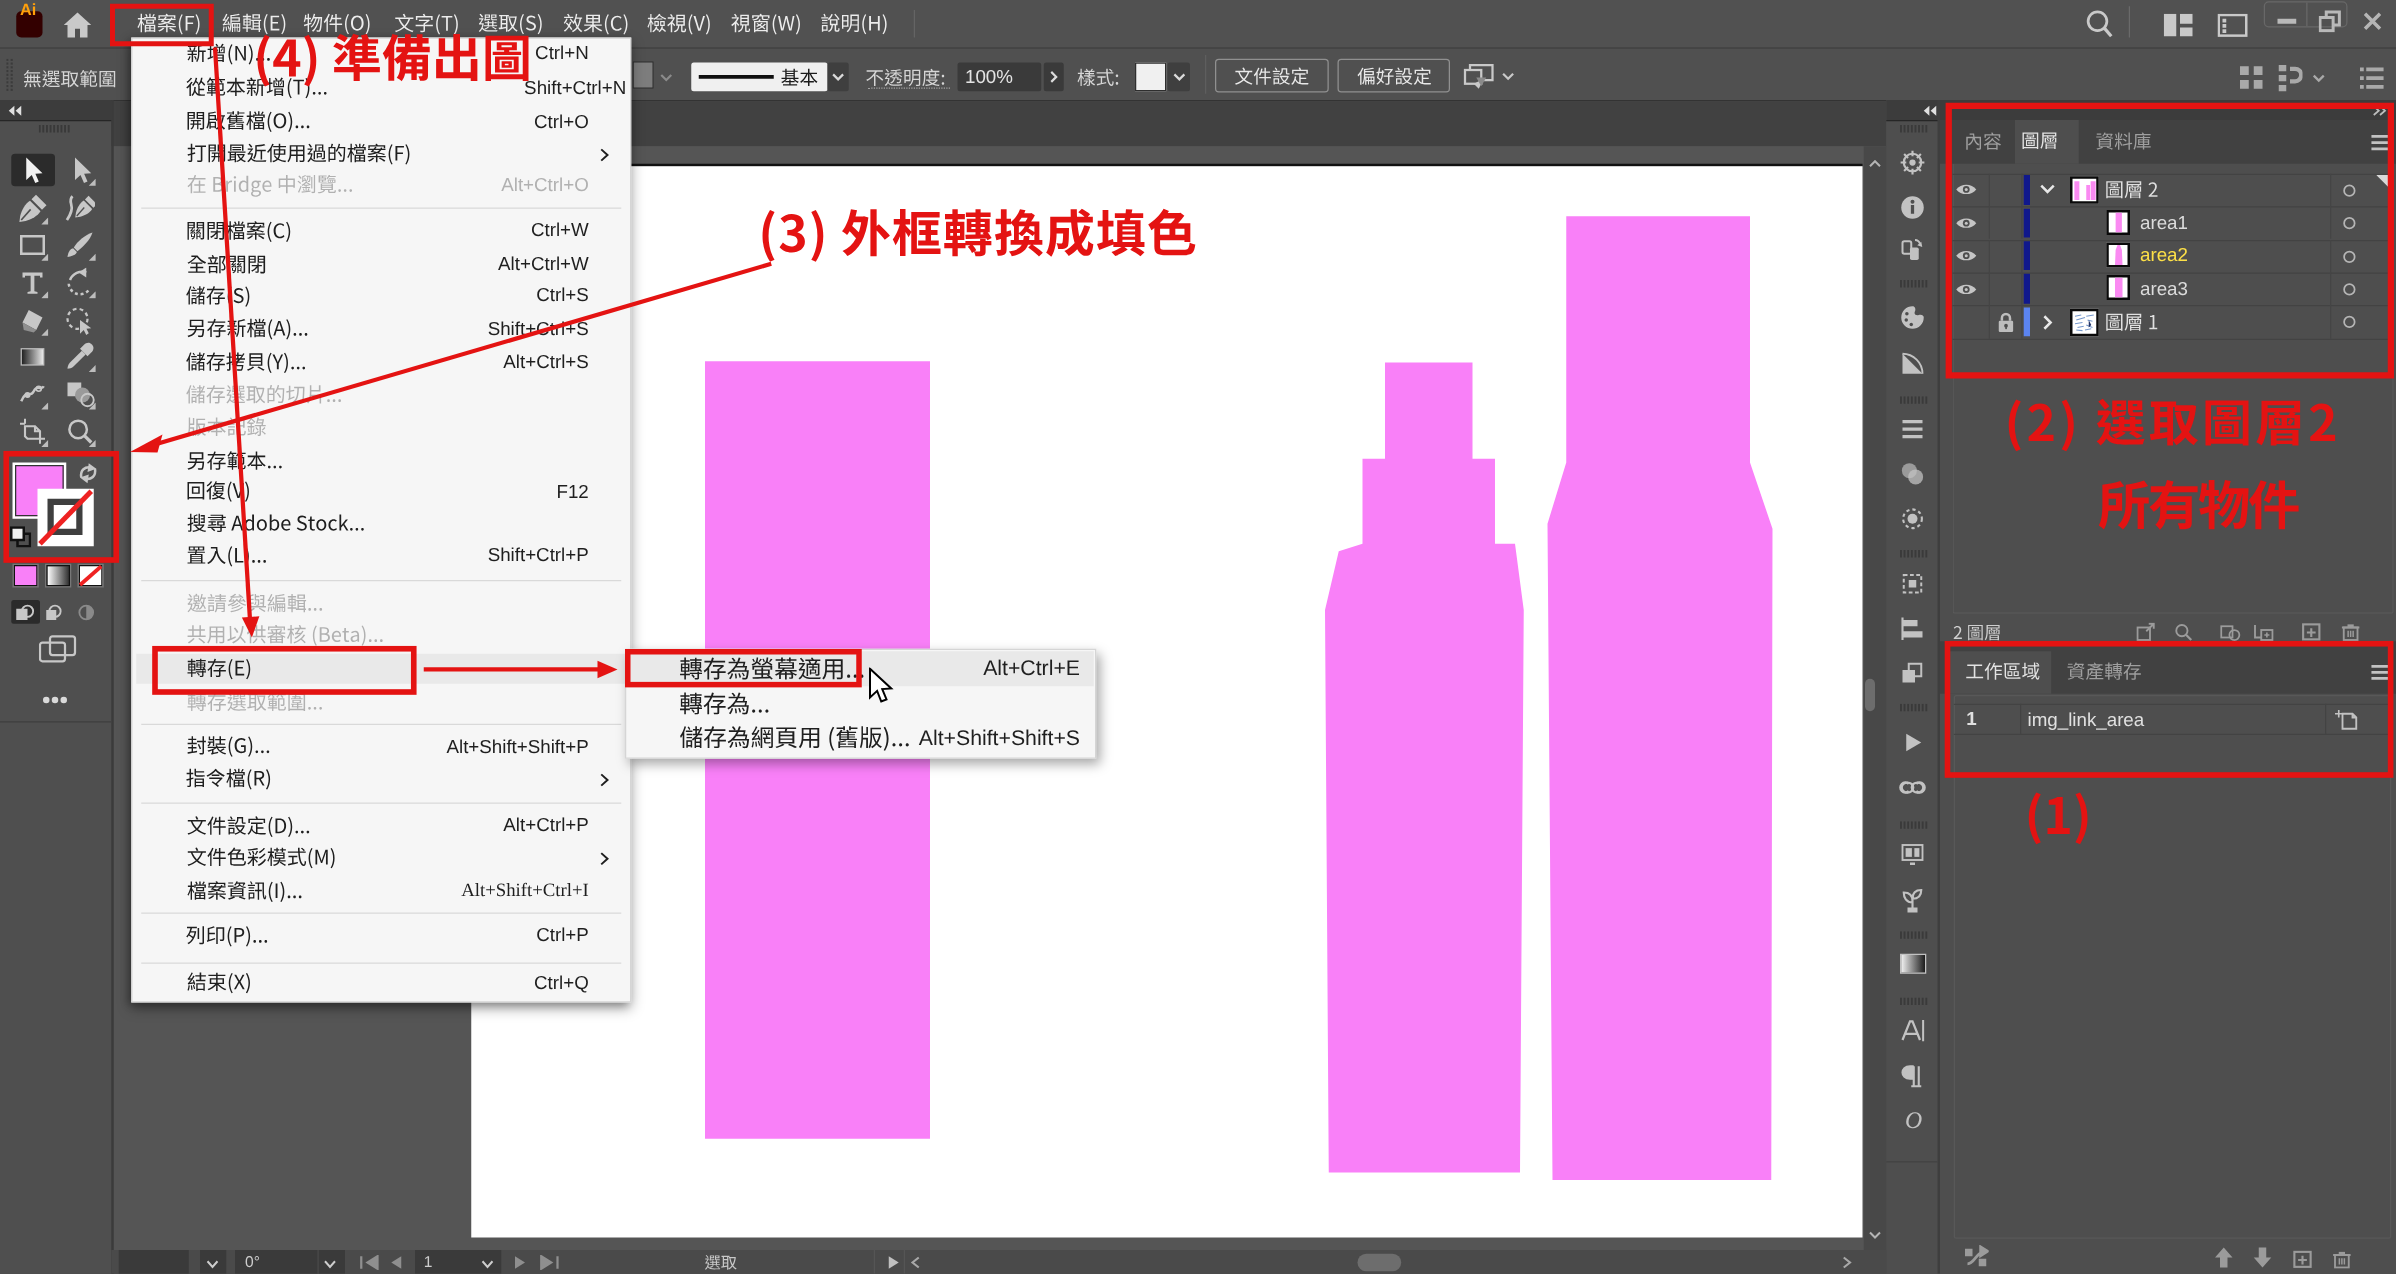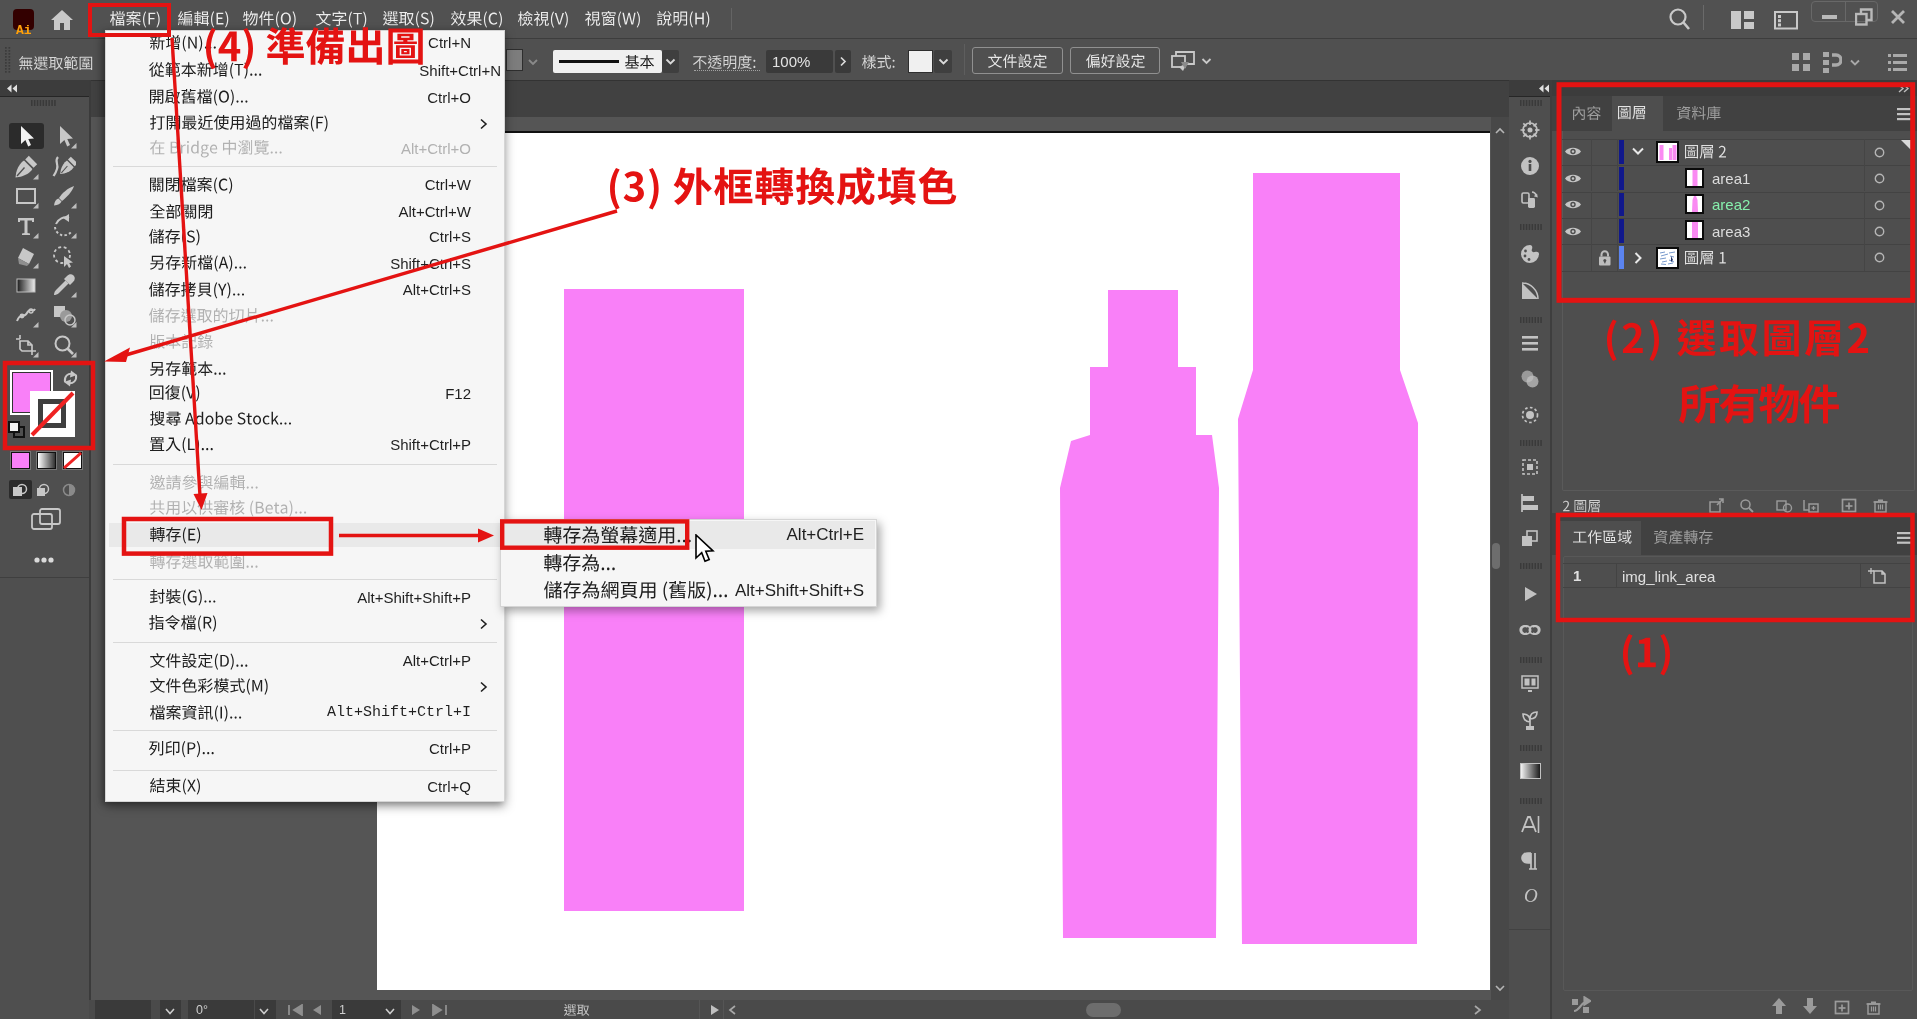--- a/index.html
+++ b/index.html
@@ -25,21 +25,21 @@
 </svg>
     <div style="position:absolute;left:1491px;top:117px;width:18px;height:883px;background:#484848"></div>
     <svg style="position:absolute;left:1494px;top:125px;" width="12" height="12" viewBox="0 0 12 12">
       <path d="M2 8 L6 4 L10 8" stroke="#b5b5b5" stroke-width="1.6" fill="none"></path>
     </svg>
     <svg style="position:absolute;left:1494px;top:982px;" width="12" height="12" viewBox="0 0 12 12">
       <path d="M2 4 L6 8 L10 4" stroke="#b5b5b5" stroke-width="1.6" fill="none"></path>
     </svg>
     <div style="position:absolute;left:1492px;top:543px;width:8px;height:26px;background:#6d6d6d;border-radius:4px"></div>
     <div style="position:absolute;left:13px;top:9px;width:21px;height:21px;background:#300;border-radius:4px"></div>
-    <div style="position:absolute;left:16px;top:23px;font-size:13px;font-weight:bold;color:#ffa00a;font-family:Liberation Mono, monospace">Ai</div>
+    <div style="position:absolute;left:16px;top:0;font-size:13px;font-weight:bold;color:#ffa00a;font-family:Liberation Sans, sans-serif">Ai</div>
     <svg style="position:absolute;left:50px;top:9px;" width="24" height="22" viewBox="0 0 24 22">
       <path d="M12 1 L23 11 L20 11 L20 21 L14 21 L14 14 L10 14 L10 21 L4 21 L4 11 L1 11 Z" fill="#c9c9c9"></path>
     </svg>
     <svg style="position:absolute;left:109.5px;top:11.2px;overflow:visible" width="51.7" height="18.6" viewBox="0.5 -13.5 51.7 18.6">
       <path d="M8.4 -7.9H12.7V-6.4H8.4ZM7.4 -8.8V-5.5H13.8V-8.8ZM3 -13.4V-10H0.8V-8.8H2.9C2.4 -6.7 1.5 -4.1 0.5 -2.8C0.7 -2.5 1 -2.1 1.1 -1.8C1.8 -2.8 2.5 -4.4 3 -6.1V1.3H4.1V-6.3C4.5 -5.5 5.1 -4.5 5.3 -4L5.9 -4.8C5.7 -5.3 4.5 -7.1 4.1 -7.6V-8.8H5.7V-10H4.1V-13.4ZM9.9 -1.6V-0.3H7.4V-1.6ZM11 -1.6H13.6V-0.3H11ZM9.9 -2.4H7.4V-3.7H9.9ZM11 -2.4V-3.7H13.6V-2.4ZM6.3 -4.7V1.3H7.4V0.7H13.6V1.2H14.7V-4.7ZM13.3 -13.3C13 -12.7 12.6 -11.7 12.2 -11.2L13 -10.8H11V-13.4H9.9V-10.8H7.7L8.7 -11.2C8.5 -11.8 8 -12.6 7.6 -13.2L6.6 -12.9C7.1 -12.3 7.4 -11.4 7.6 -10.8H5.9V-8.2H7V-9.9H14V-8.2H15.2V-10.8H13.1C13.5 -11.4 14 -12.2 14.4 -12.9ZM20.9 -2.3C20 -1.4 18.5 -0.6 17 -0C17.3 0.2 17.8 0.6 18 0.8C19.4 0.2 21.1 -0.8 22 -1.9ZM25.8 -1.7C27.3 -1 29.1 0.1 30 0.9L30.9 0C30 -0.8 28.1 -1.8 26.6 -2.5ZM16.8 -3.7V-2.7H23.4V1.3H24.6V-2.7H31.2V-3.7H24.6V-5H23.4V-3.7ZM22.9 -13.2C23.1 -12.9 23.3 -12.6 23.5 -12.2H17.3V-9.9H18.4V-11.2H29.6V-9.9H30.8V-12.2H24.9C24.7 -12.6 24.4 -13.1 24.1 -13.5ZM26.2 -8.4C25.7 -7.8 25 -7.3 24.1 -6.9C23.1 -7.1 22.1 -7.3 21 -7.4C21.3 -7.7 21.7 -8.1 22 -8.4ZM19 -6.8C20.2 -6.7 21.3 -6.5 22.4 -6.3C21 -5.9 19.2 -5.7 17 -5.6C17.2 -5.3 17.3 -4.9 17.4 -4.5C20.4 -4.7 22.7 -5.1 24.4 -5.8C26.5 -5.4 28.4 -4.9 29.7 -4.4L30.8 -5.2C29.5 -5.6 27.7 -6.1 25.8 -6.5C26.5 -7 27.2 -7.6 27.7 -8.4H31V-9.4H28.2C28.3 -9.6 28.4 -9.9 28.5 -10.2L27.3 -10.5C27.2 -10.1 27.1 -9.7 26.9 -9.4H22.9C23.3 -9.8 23.6 -10.3 23.9 -10.7L22.8 -11.1C22.4 -10.5 22 -10 21.5 -9.4H17V-8.4H20.6C20.1 -7.8 19.5 -7.3 19 -6.8ZM35.8 3.1 36.7 2.7C35.3 0.5 34.7 -2.3 34.7 -5C34.7 -7.7 35.3 -10.4 36.7 -12.7L35.8 -13.1C34.4 -10.7 33.5 -8.1 33.5 -5C33.5 -1.8 34.4 0.8 35.8 3.1ZM39 0H40.5V-5.3H45V-6.5H40.5V-10.5H45.8V-11.7H39ZM47.8 3.1C49.3 0.8 50.2 -1.8 50.2 -5C50.2 -8.1 49.3 -10.7 47.8 -13.1L46.9 -12.7C48.3 -10.4 49 -7.7 49 -5C49 -2.3 48.3 0.5 46.9 2.7Z" fill="#ececec"></path>
     </svg>
     <svg style="position:absolute;left:178.1px;top:11.2px;overflow:visible" width="52.3" height="18.6" viewBox="0.5 -13.4 52.3 18.6">
       <path d="M2.9 -3C3.1 -2 3.3 -0.6 3.3 0.3L4.2 0.1C4.1 -0.8 4 -2.2 3.8 -3.2ZM1.2 -3.2C1.1 -1.9 0.9 -0.4 0.5 0.6C0.7 0.6 1.2 0.8 1.4 0.9C1.7 -0.1 2 -1.6 2.2 -3ZM4.6 -3.4C4.9 -2.5 5.2 -1.5 5.3 -0.8L6.2 -1.1C6.1 -1.8 5.7 -2.8 5.4 -3.6ZM1 -3.8C1.3 -4 1.7 -4.1 5.3 -4.7L5.5 -4L6.4 -4.4C6.2 -5.2 5.8 -6.4 5.3 -7.4L4.5 -7.2C4.7 -6.7 4.9 -6.1 5.1 -5.6L2.3 -5.2C3.6 -6.7 4.8 -8.6 5.8 -10.5L4.9 -11.1C4.5 -10.3 4.1 -9.6 3.7 -8.8L2.1 -8.7C2.9 -9.9 3.8 -11.5 4.4 -13L3.4 -13.4C2.8 -11.7 1.7 -9.8 1.4 -9.4C1.1 -8.9 0.8 -8.6 0.5 -8.5C0.6 -8.2 0.8 -7.7 0.9 -7.5L0.9 -7.5C1.1 -7.6 1.4 -7.6 3.1 -7.9C2.5 -7 2 -6.3 1.8 -6C1.3 -5.4 1 -5 0.6 -4.9C0.8 -4.6 0.9 -4.1 1 -3.8ZM7.9 -7.9V-8V-9.5H13.3V-7.9ZM13.4 -13.4C11.9 -12.9 9.2 -12.5 6.8 -12.3V-8C6.8 -5.5 6.7 -1.9 5.7 0.7C5.9 0.8 6.4 1.1 6.6 1.3C7.6 -1.1 7.8 -4.4 7.9 -7H14.4V-10.5H7.9V-11.5C10.1 -11.7 12.7 -12.1 14.4 -12.6ZM10 -4.9V-3H8.9V-4.9ZM10.8 -4.9H11.9V-3H10.8ZM8 -5.9V1.3H8.9V-2.1H10V1.1H10.8V-2.1H11.9V1H12.6V-2.1H13.8V0.2C13.8 0.3 13.7 0.3 13.6 0.3C13.5 0.3 13.2 0.3 12.9 0.3C13 0.6 13.2 0.9 13.2 1.2C13.7 1.2 14.1 1.2 14.4 1C14.7 0.8 14.7 0.6 14.7 0.2V-5.9ZM12.6 -4.9H13.8V-3H12.6ZM25.6 -12H29.3V-10.4H25.6ZM24.4 -12.9V-9.5H30.5V-12.9ZM29.4 -7.6V-6.2H25.6V-7.6ZM17.2 -9.5V-3.9H19.6V-2.6H16.6V-1.5H19.6V1.3H20.7V-1.5H23.2V-0.5H29.4V1.3H30.5V-0.5H31.3V-1.6H30.5V-7.6H31.4V-8.6H23.5V-7.6H24.5V-1.6H23.6V-2.6H20.7V-3.9H23.1V-9.5H20.7V-10.6H23.4V-11.7H20.7V-13.4H19.6V-11.7H16.8V-10.6H19.6V-9.5ZM29.4 -5.3V-3.9H25.6V-5.3ZM29.4 -2.9V-1.6H25.6V-2.9ZM18.2 -6.3H19.7V-4.8H18.2ZM20.6 -6.3H22.2V-4.8H20.6ZM18.2 -8.6H19.7V-7.1H18.2ZM20.6 -8.6H22.2V-7.1H20.6ZM35.8 3.1 36.7 2.7C35.3 0.5 34.7 -2.3 34.7 -5C34.7 -7.7 35.3 -10.4 36.7 -12.7L35.8 -13.1C34.4 -10.7 33.5 -8.1 33.5 -5C33.5 -1.8 34.4 0.8 35.8 3.1ZM39 0H46V-1.3H40.5V-5.5H44.9V-6.8H40.5V-10.5H45.8V-11.7H39ZM48.4 3.1C49.9 0.8 50.8 -1.8 50.8 -5C50.8 -8.1 49.9 -10.7 48.4 -13.1L47.5 -12.7C48.9 -10.4 49.6 -7.7 49.6 -5C49.6 -2.3 48.9 0.5 47.5 2.7Z" fill="#ececec"></path>
     </svg>
     <svg style="position:absolute;left:242.5px;top:11.2px;overflow:visible" width="54.8" height="18.6" viewBox="0.5 -13.4 54.8 18.6">
@@ -632,21 +632,21 @@
     </svg>
     <div style="position:absolute;left:1656px;top:247px;width:23px;height:22px;background:#fff;border:2.5px solid #0a0a0a"></div>
     <svg style="position:absolute;left:1658.5px;top:249.5px;" width="18" height="17" viewBox="0 0 18 17">
       <path d="M1 3 L6 2 M2 6 L9 4 M1 9 L7 8 M10 3 L16 2 M11 6 L15 7 M3 12 L8 11 M10 10 L15 12 M2 14 L7 14.5 M9 14 L14 13" stroke="#7799cc" stroke-width="1" fill="none"></path>
       <path d="M12 6 L12 12 L14 10" fill="#223366"></path>
     </svg>
     <svg style="position:absolute;left:1685.3px;top:145.2px;overflow:visible" width="43.0" height="15.6" viewBox="1.3 -12.4 43.0 15.6">
       <path d="M5.6 -10H9.8V-9H5.6ZM5.1 -5.4H10.4V-2H5.1ZM4.2 -6.1V-1.2H11.3V-6.1ZM6.8 -4.1H8.6V-3.2H6.8ZM6.1 -4.8V-2.6H9.4V-4.8ZM3.1 -7.5V-6.8H12.4V-7.5H8.2V-8.3H10.8V-10.7H4.7V-8.3H7.2V-7.5ZM1.3 -12.4V1.2H2.4V0.6H13.1V1.2H14.3V-12.4ZM2.4 -0.4V-11.4H13.1V-0.4ZM21.3 -6.7C21.7 -6.2 22.2 -5.5 22.4 -5.1L23.1 -5.5C22.9 -5.9 22.4 -6.6 22 -7.1ZM26.6 -7.1C26.4 -6.6 25.9 -5.9 25.5 -5.4L26.2 -5.1C26.6 -5.5 27 -6.1 27.4 -6.7ZM18.8 -11.4H28.1V-10.1H18.8ZM19.5 -8.1V-4H29.2V-8.1H27L27.7 -8.9L26.8 -9.1H29.3V-12.3H17.6V-7.8C17.6 -5.3 17.5 -1.9 16 0.5C16.3 0.7 16.8 1 17 1.1C18.6 -1.4 18.8 -5.2 18.8 -7.8V-9.1H22L21.3 -8.9C21.5 -8.7 21.7 -8.4 21.8 -8.1ZM22.2 -9.1H26.6C26.4 -8.8 26.2 -8.4 25.9 -8.1H22.9C22.8 -8.4 22.5 -8.8 22.2 -9.1ZM21.4 -1H27.5V-0H21.4ZM21.4 -1.7V-2.6H27.5V-1.7ZM20.3 -3.3V1.2H21.4V0.7H27.5V1.2H28.6V-3.3ZM20.6 -7.4H23.8V-4.8H20.6ZM24.9 -7.4H28.1V-4.8H24.9ZM35.2 0H42.3V-1.2H39.2C38.6 -1.2 37.9 -1.2 37.3 -1.1C40 -3.6 41.8 -6 41.8 -8.2C41.8 -10.2 40.5 -11.6 38.4 -11.6C37 -11.6 36 -10.9 35.1 -9.9L35.9 -9.1C36.5 -9.9 37.3 -10.4 38.3 -10.4C39.7 -10.4 40.4 -9.5 40.4 -8.2C40.4 -6.2 38.7 -4 35.2 -0.8Z" fill="#e0e0e0"></path>
     </svg>
     <div style="position:absolute;left:1712px;top:178.5px;transform:translateY(-50%);font-size:15px;color:#dcdcdc;white-space:pre;line-height:1.2;">area1</div>
-    <div style="position:absolute;left:1712px;top:205px;transform:translateY(-50%);font-size:15px;color:#86efac;white-space:pre;line-height:1.2;">area2</div>
+    <div style="position:absolute;left:1712px;top:205px;transform:translateY(-50%);font-size:15px;color:#fde047;white-space:pre;line-height:1.2;">area2</div>
     <div style="position:absolute;left:1712px;top:231.5px;transform:translateY(-50%);font-size:15px;color:#dcdcdc;white-space:pre;line-height:1.2;">area3</div>
     <svg style="position:absolute;left:1685.3px;top:251.2px;overflow:visible" width="42.8" height="15.6" viewBox="1.3 -12.4 42.8 15.6">
       <path d="M5.6 -10H9.8V-9H5.6ZM5.1 -5.4H10.4V-2H5.1ZM4.2 -6.1V-1.2H11.3V-6.1ZM6.8 -4.1H8.6V-3.2H6.8ZM6.1 -4.8V-2.6H9.4V-4.8ZM3.1 -7.5V-6.8H12.4V-7.5H8.2V-8.3H10.8V-10.7H4.7V-8.3H7.2V-7.5ZM1.3 -12.4V1.2H2.4V0.6H13.1V1.2H14.3V-12.4ZM2.4 -0.4V-11.4H13.1V-0.4ZM21.3 -6.7C21.7 -6.2 22.2 -5.5 22.4 -5.1L23.1 -5.5C22.9 -5.9 22.4 -6.6 22 -7.1ZM26.6 -7.1C26.4 -6.6 25.9 -5.9 25.5 -5.4L26.2 -5.1C26.6 -5.5 27 -6.1 27.4 -6.7ZM18.8 -11.4H28.1V-10.1H18.8ZM19.5 -8.1V-4H29.2V-8.1H27L27.7 -8.9L26.8 -9.1H29.3V-12.3H17.6V-7.8C17.6 -5.3 17.5 -1.9 16 0.5C16.3 0.7 16.8 1 17 1.1C18.6 -1.4 18.8 -5.2 18.8 -7.8V-9.1H22L21.3 -8.9C21.5 -8.7 21.7 -8.4 21.8 -8.1ZM22.2 -9.1H26.6C26.4 -8.8 26.2 -8.4 25.9 -8.1H22.9C22.8 -8.4 22.5 -8.8 22.2 -9.1ZM21.4 -1H27.5V-0H21.4ZM21.4 -1.7V-2.6H27.5V-1.7ZM20.3 -3.3V1.2H21.4V0.7H27.5V1.2H28.6V-3.3ZM20.6 -7.4H23.8V-4.8H20.6ZM24.9 -7.4H28.1V-4.8H24.9ZM35.8 0H42.1V-1.2H39.8V-11.4H38.7C38.1 -11 37.4 -10.7 36.3 -10.6V-9.7H38.4V-1.2H35.8Z" fill="#e0e0e0"></path>
     </svg>
     <svg style="position:absolute;left:1874px;top:146.7px;" width="11" height="11" viewBox="0 0 11 11">
       <circle cx="5.5" cy="5.5" r="4.2" stroke="#b5b5b5" stroke-width="1.4" fill="none"></circle>
     </svg>
     <svg style="position:absolute;left:1874px;top:173.1px;" width="11" height="11" viewBox="0 0 11 11">
       <circle cx="5.5" cy="5.5" r="4.2" stroke="#b5b5b5" stroke-width="1.4" fill="none"></circle>
     </svg>
@@ -881,21 +881,21 @@
     <div style="position:absolute;right:1446px;top:661px;transform:translateY(-50%);font-size:15px;color:#1f1f1f;white-space:pre;line-height:1.2;font-family:'Liberation Sans',sans-serif">Alt+Ctrl+P</div>
     <svg style="position:absolute;left:149.6px;top:678.4px;overflow:visible" width="119.8" height="18.7" viewBox="0.6 -13.6 119.8 18.7">
       <path d="M6.8 -13.2C7.2 -12.4 7.8 -11.3 8 -10.7L9.3 -11.1C9.1 -11.7 8.5 -12.8 8 -13.6ZM0.8 -10.6V-9.4H3.3C4.2 -7 5.5 -4.9 7.2 -3.2C5.4 -1.7 3.2 -0.6 0.6 0.1C0.8 0.4 1.2 1 1.3 1.2C4 0.4 6.2 -0.8 8 -2.3C9.8 -0.7 12 0.4 14.6 1.2C14.8 0.8 15.2 0.3 15.5 0.1C12.9 -0.6 10.7 -1.7 9 -3.2C10.6 -4.9 11.8 -6.9 12.7 -9.4H15.3V-10.6ZM8.1 -4C6.6 -5.6 5.4 -7.4 4.5 -9.4H11.4C10.6 -7.3 9.5 -5.5 8.1 -4ZM21.1 -5.5V-4.3H25.7V1.3H26.9V-4.3H31.2V-5.5H26.9V-9H30.5V-10.2H26.9V-13.2H25.7V-10.2H23.5C23.7 -10.9 23.9 -11.6 24.1 -12.4L22.9 -12.6C22.5 -10.5 21.9 -8.5 20.9 -7.2C21.2 -7 21.7 -6.7 22 -6.5C22.4 -7.2 22.8 -8.1 23.1 -9H25.7V-5.5ZM20.3 -13.4C19.4 -11 18 -8.6 16.5 -7C16.7 -6.7 17.1 -6.1 17.2 -5.8C17.7 -6.4 18.2 -7 18.7 -7.7V1.2H19.8V-9.6C20.4 -10.7 21 -11.9 21.4 -13ZM39.6 -7.9V-5.1H35.9V-7.9ZM40.8 -7.9H44.6V-5.1H40.8ZM41.6 -11C41.1 -10.3 40.5 -9.6 39.9 -9H35.7C36.3 -9.6 36.9 -10.3 37.4 -11ZM37.7 -13.5C36.5 -11.3 34.6 -9.4 32.6 -8.2C32.8 -7.9 33.2 -7.3 33.3 -7.1C33.8 -7.4 34.3 -7.7 34.7 -8.1V-1.3C34.7 0.6 35.5 1 38 1C38.6 1 43.6 1 44.2 1C46.6 1 47.1 0.3 47.4 -2.2C47.1 -2.3 46.6 -2.5 46.2 -2.7C46.1 -0.5 45.8 -0.1 44.2 -0.1C43.1 -0.1 38.8 -0.1 38 -0.1C36.2 -0.1 35.9 -0.3 35.9 -1.3V-4H44.6V-3.2H45.8V-9H41.4C42.1 -9.8 42.8 -10.7 43.4 -11.6L42.6 -12.1L42.4 -12H38.1C38.4 -12.4 38.6 -12.7 38.8 -13.1ZM56.4 -13.2C54.6 -12.7 51.4 -12.3 48.8 -12.1C48.9 -11.8 49.1 -11.4 49.1 -11.1C51.8 -11.3 55.1 -11.6 57.1 -12.2ZM49.3 -10C49.9 -9.2 50.4 -8.2 50.7 -7.4L51.6 -7.9C51.4 -8.6 50.8 -9.6 50.2 -10.4ZM52.1 -10.6C52.6 -9.8 53 -8.7 53.2 -8L54.2 -8.4C54 -9.1 53.5 -10.1 53.1 -10.9ZM56 -10.9C55.6 -10 55 -8.6 54.5 -7.8L55.4 -7.5C55.9 -8.3 56.6 -9.5 57.1 -10.6ZM61.5 -13.2C60.6 -11.9 58.9 -10.6 57.5 -9.9C57.8 -9.6 58.1 -9.3 58.4 -9C59.9 -9.9 61.6 -11.3 62.7 -12.7ZM62 -8.8C61 -7.5 59.1 -6.1 57.6 -5.3C57.9 -5.1 58.3 -4.7 58.5 -4.4C60.1 -5.3 62 -6.8 63.1 -8.3ZM62.4 -4.3C61.2 -2.3 59 -0.7 56.7 0.3C57 0.5 57.3 1 57.5 1.3C60 0.2 62.2 -1.6 63.5 -3.8ZM53.8 -5H53.9L53.8 -4.9ZM52.6 -7.8V-6.1H48.9V-5H52.3C51.4 -3.4 49.8 -1.8 48.4 -0.9C48.7 -0.7 49 -0.2 49.2 0.1C50.4 -0.7 51.7 -2.1 52.6 -3.6V1.2H53.8V-3.9C54.7 -3.1 55.6 -2.1 56.1 -1.4L56.9 -2.2C56.4 -3 55.2 -4.1 54.1 -5H57.1V-6.1H53.8V-7.8ZM71.6 -6.7H77.2V-5.5H71.6ZM71.6 -8.7H77.2V-7.6H71.6ZM74.4 -1.4C75.8 -0.6 77.7 0.5 78.6 1.2L79.4 0.3C78.4 -0.3 76.5 -1.4 75.1 -2.2ZM70.5 -9.6V-4.6H73.7C73.7 -4.1 73.6 -3.7 73.5 -3.3H69.4V-2.3H73.2C72.5 -1 71.4 -0.2 69 0.3C69.3 0.6 69.6 1 69.7 1.3C72.5 0.6 73.8 -0.6 74.4 -2.3H79.1V-3.3H74.7C74.8 -3.7 74.9 -4.2 74.9 -4.6H78.3V-9.6ZM71.7 -13.4V-12.1H69.7V-11.1H71.7V-10H72.8V-11.1H74.1V-12.1H72.8V-13.4ZM74.7 -12.1V-11.1H76V-10H77.1V-11.1H79.3V-12.1H77.1V-13.4H76V-12.1ZM67 -13.4V-10.4H64.9V-9.2H66.9C66.4 -7.1 65.5 -4.6 64.5 -3.2C64.8 -2.9 65 -2.4 65.2 -2.1C65.8 -3.1 66.5 -4.8 67 -6.5V1.3H68.1V-7C68.5 -6.1 68.9 -5.2 69.2 -4.6L69.9 -5.5C69.6 -6 68.5 -7.9 68.1 -8.6V-9.2H69.9V-10.4H68.1V-13.4ZM91.3 -12.7C92.2 -12.1 93.2 -11.2 93.6 -10.6L94.5 -11.4C94 -12 93 -12.8 92.2 -13.3ZM89 -13.4C89 -12.4 89.1 -11.4 89.1 -10.4H80.9V-9.3H89.2C89.6 -3.3 91 1.3 93.6 1.3C94.8 1.3 95.3 0.5 95.5 -2.3C95.1 -2.4 94.7 -2.7 94.4 -3C94.3 -0.8 94.1 0.1 93.7 0.1C92.1 0.1 90.8 -3.9 90.4 -9.3H95.2V-10.4H90.4C90.3 -11.4 90.3 -12.4 90.3 -13.4ZM80.9 -0.4 81.3 0.8C83.4 0.4 86.3 -0.3 89 -1L88.9 -2L85.5 -1.3V-5.7H88.5V-6.9H81.4V-5.7H84.3V-1.1ZM99.8 3.1 100.7 2.7C99.3 0.5 98.7 -2.3 98.7 -5C98.7 -7.7 99.3 -10.4 100.7 -12.7L99.8 -13.1C98.4 -10.7 97.5 -8.1 97.5 -5C97.5 -1.8 98.4 0.8 99.8 3.1ZM103 0H104.4V-6.5C104.4 -7.5 104.3 -8.9 104.2 -10H104.2L105.2 -7.3L107.4 -1.2H108.4L110.6 -7.3L111.5 -10H111.6C111.5 -8.9 111.4 -7.5 111.4 -6.5V0H112.8V-11.7H111L108.8 -5.5C108.5 -4.7 108.3 -3.8 108 -3H107.9C107.6 -3.8 107.3 -4.7 107 -5.5L104.8 -11.7H103ZM116 3.1C117.5 0.8 118.3 -1.8 118.3 -5C118.3 -8.1 117.5 -10.7 116 -13.1L115.1 -12.7C116.4 -10.4 117.1 -7.7 117.1 -5C117.1 -2.3 116.4 0.5 115.1 2.7Z" fill="#1f1f1f"></path>
     </svg>
     <svg style="position:absolute;left:479px;top:680.7px;" width="9" height="12" viewBox="0 0 9 12">
       <path d="M2 1.5 L7 6 L2 10.5" stroke="#1f1f1f" stroke-width="1.6" fill="none"></path>
     </svg>
     <svg style="position:absolute;left:149.5px;top:704.5px;overflow:visible" width="93.2" height="18.6" viewBox="0.5 -13.5 93.2 18.6">
       <path d="M8.4 -7.9H12.7V-6.4H8.4ZM7.4 -8.8V-5.5H13.8V-8.8ZM3 -13.4V-10H0.8V-8.8H2.9C2.4 -6.7 1.5 -4.1 0.5 -2.8C0.7 -2.5 1 -2.1 1.1 -1.8C1.8 -2.8 2.5 -4.4 3 -6.1V1.3H4.1V-6.3C4.5 -5.5 5.1 -4.5 5.3 -4L5.9 -4.8C5.7 -5.3 4.5 -7.1 4.1 -7.6V-8.8H5.7V-10H4.1V-13.4ZM9.9 -1.6V-0.3H7.4V-1.6ZM11 -1.6H13.6V-0.3H11ZM9.9 -2.4H7.4V-3.7H9.9ZM11 -2.4V-3.7H13.6V-2.4ZM6.3 -4.7V1.3H7.4V0.7H13.6V1.2H14.7V-4.7ZM13.3 -13.3C13 -12.7 12.6 -11.7 12.2 -11.2L13 -10.8H11V-13.4H9.9V-10.8H7.7L8.7 -11.2C8.5 -11.8 8 -12.6 7.6 -13.2L6.6 -12.9C7.1 -12.3 7.4 -11.4 7.6 -10.8H5.9V-8.2H7V-9.9H14V-8.2H15.2V-10.8H13.1C13.5 -11.4 14 -12.2 14.4 -12.9ZM20.9 -2.3C20 -1.4 18.5 -0.6 17 -0C17.3 0.2 17.8 0.6 18 0.8C19.4 0.2 21.1 -0.8 22 -1.9ZM25.8 -1.7C27.3 -1 29.1 0.1 30 0.9L30.9 0C30 -0.8 28.1 -1.8 26.6 -2.5ZM16.8 -3.7V-2.7H23.4V1.3H24.6V-2.7H31.2V-3.7H24.6V-5H23.4V-3.7ZM22.9 -13.2C23.1 -12.9 23.3 -12.6 23.5 -12.2H17.3V-9.9H18.4V-11.2H29.6V-9.9H30.8V-12.2H24.9C24.7 -12.6 24.4 -13.1 24.1 -13.5ZM26.2 -8.4C25.7 -7.8 25 -7.3 24.1 -6.9C23.1 -7.1 22.1 -7.3 21 -7.4C21.3 -7.7 21.7 -8.1 22 -8.4ZM19 -6.8C20.2 -6.7 21.3 -6.5 22.4 -6.3C21 -5.9 19.2 -5.7 17 -5.6C17.2 -5.3 17.3 -4.9 17.4 -4.5C20.4 -4.7 22.7 -5.1 24.4 -5.8C26.5 -5.4 28.4 -4.9 29.7 -4.4L30.8 -5.2C29.5 -5.6 27.7 -6.1 25.8 -6.5C26.5 -7 27.2 -7.6 27.7 -8.4H31V-9.4H28.2C28.3 -9.6 28.4 -9.9 28.5 -10.2L27.3 -10.5C27.2 -10.1 27.1 -9.7 26.9 -9.4H22.9C23.3 -9.8 23.6 -10.3 23.9 -10.7L22.8 -11.1C22.4 -10.5 22 -10 21.5 -9.4H17V-8.4H20.6C20.1 -7.8 19.5 -7.3 19 -6.8ZM36.1 -5.1H44.1V-4H36.1ZM36.1 -3.2H44.1V-2.1H36.1ZM36.1 -6.9H44.1V-5.9H36.1ZM34.9 -7.8V-1.3H45.3V-7.8ZM41.5 -0.5C43.2 0 45 0.7 46 1.2L47.1 0.5C46 0 44.1 -0.7 42.3 -1.2ZM37.6 -1.2C36.4 -0.6 34.5 0 32.8 0.4C33.1 0.6 33.6 1 33.7 1.3C35.3 0.8 37.4 0.1 38.7 -0.7ZM33.1 -12.5V-11.6H37V-12.5ZM32.8 -10V-9H37.4V-10ZM39.7 -13.5C39.3 -12.3 38.6 -11.2 37.8 -10.4C38.1 -10.3 38.5 -10 38.7 -9.8C39.2 -10.2 39.6 -10.8 39.9 -11.4H41.6V-11.3C41.6 -10.4 41.2 -9.3 37 -8.8C37.2 -8.6 37.5 -8.1 37.7 -7.9C40.5 -8.3 41.8 -9.1 42.3 -9.8C43.3 -8.9 44.8 -8.2 46.7 -8C46.8 -8.3 47.1 -8.7 47.4 -8.9C45.3 -9.1 43.5 -9.7 42.6 -10.7C42.7 -10.9 42.7 -11 42.7 -11.2V-11.4H45.3C45 -11 44.8 -10.5 44.5 -10.1L45.4 -9.8C45.9 -10.4 46.4 -11.3 46.8 -12.1L46 -12.4L45.8 -12.4H40.4C40.5 -12.6 40.6 -12.9 40.7 -13.2ZM49.4 -8.6V-7.6H53.9V-8.6ZM49.4 -6.5V-5.6H54V-6.5ZM48.8 -10.7V-9.7H54.5V-10.7ZM50.5 -13C50.9 -12.4 51.4 -11.5 51.6 -10.9L52.5 -11.4C52.2 -12 51.8 -12.9 51.3 -13.5ZM49.4 -4.4V1.1H50.4V0.3H54V-4.4ZM50.4 -3.4H53V-0.7H50.4ZM54.7 -12.5V-11.4H56.7V-6.6H54.5V-5.5H56.7V1.3H57.8V-5.5H60V-6.6H57.8V-11.4H60.5C60.5 -4.8 60.5 0.5 62 1C62.8 1.3 63.3 0.8 63.5 -1.5C63.3 -1.7 63 -2.1 62.8 -2.4C62.7 -1.2 62.6 -0.2 62.5 -0.2C61.6 -0.4 61.6 -6 61.7 -12.5ZM67.8 3.1 68.7 2.7C67.3 0.5 66.7 -2.3 66.7 -5C66.7 -7.7 67.3 -10.4 68.7 -12.7L67.8 -13.1C66.4 -10.7 65.5 -8.1 65.5 -5C65.5 -1.8 66.4 0.8 67.8 3.1ZM71 0H72.5V-11.7H71ZM75.7 3.1C77.2 0.8 78 -1.8 78 -5C78 -8.1 77.2 -10.7 75.7 -13.1L74.8 -12.7C76.1 -10.4 76.8 -7.7 76.8 -5C76.8 -2.3 76.1 0.5 74.8 2.7ZM81.7 0.2C82.3 0.2 82.8 -0.2 82.8 -0.9C82.8 -1.6 82.3 -2 81.7 -2C81.1 -2 80.7 -1.6 80.7 -0.9C80.7 -0.2 81.1 0.2 81.7 0.2ZM86.2 0.2C86.8 0.2 87.2 -0.2 87.2 -0.9C87.2 -1.6 86.8 -2 86.2 -2C85.6 -2 85.1 -1.6 85.1 -0.9C85.1 -0.2 85.6 0.2 86.2 0.2ZM90.6 0.2C91.2 0.2 91.7 -0.2 91.7 -0.9C91.7 -1.6 91.2 -2 90.6 -2C90 -2 89.6 -1.6 89.6 -0.9C89.6 -0.2 90 0.2 90.6 0.2Z" fill="#1f1f1f"></path>
     </svg>
-    <div style="position:absolute;right:1446px;top:712.8px;transform:translateY(-50%);font-size:15px;color:#1f1f1f;white-space:pre;line-height:1.2;font-family:Liberation Mono, monospace">Alt+Shift+Ctrl+I</div>
+    <div style="position:absolute;right:1446px;top:712.8px;transform:translateY(-50%);font-size:15px;color:#1f1f1f;white-space:pre;line-height:1.2;font-family:Liberation Serif, serif">Alt+Shift+Ctrl+I</div>
     <svg style="position:absolute;left:149.4px;top:740.9px;overflow:visible" width="66.8" height="18.3" viewBox="0.4 -13.1 66.8 18.3">
       <path d="M9.5 -11.6V-2.8H10.7V-11.6ZM13.4 -13.1V-0.3C13.4 0 13.3 0.1 13 0.1C12.7 0.1 11.7 0.1 10.6 0.1C10.8 0.4 11 1 11.1 1.3C12.5 1.3 13.4 1.3 13.9 1.1C14.4 0.9 14.6 0.5 14.6 -0.3V-13.1ZM7 -8C6.8 -6.7 6.4 -5.6 5.9 -4.6C5.2 -5.1 4 -5.9 3 -6.5C3.3 -7 3.6 -7.5 3.8 -8ZM1 -12.6V-11.5H3.7C3.2 -9.1 2.1 -6.5 0.4 -4.9C0.6 -4.7 1 -4.3 1.2 -4.1C1.6 -4.5 2.1 -5 2.4 -5.6C3.5 -4.9 4.6 -4.1 5.4 -3.5C4.3 -1.7 3 -0.4 1.3 0.4C1.6 0.6 2.1 1.1 2.3 1.3C5.2 -0.4 7.5 -3.7 8.4 -8.9L7.6 -9.2L7.4 -9.1H4.2C4.5 -9.9 4.8 -10.7 5 -11.5H8.9V-12.6ZM17.6 -11.6V-1.9L16.9 -1.7L17.2 -0.5C18.9 -1.1 21.3 -1.8 23.6 -2.6L23.4 -3.6L18.8 -2.3V-6.6H23.3V-7.8H18.8V-10.8C20.4 -11.2 22 -11.6 23.3 -12.2L22.3 -13.1C21.2 -12.6 19.3 -12 17.6 -11.6ZM24.4 -12.3V1.2H25.6V-11.1H29.5V-2.8C29.5 -2.5 29.5 -2.5 29.2 -2.4C28.9 -2.4 28 -2.4 27.1 -2.5C27.3 -2.1 27.5 -1.6 27.6 -1.2C28.8 -1.2 29.6 -1.2 30.1 -1.4C30.6 -1.6 30.8 -2.1 30.8 -2.8V-12.3ZM35.8 3.1 36.7 2.7C35.3 0.5 34.7 -2.3 34.7 -5C34.7 -7.7 35.3 -10.4 36.7 -12.7L35.8 -13.1C34.4 -10.7 33.5 -8.1 33.5 -5C33.5 -1.8 34.4 0.8 35.8 3.1ZM39 0H40.5V-4.7H42.4C45 -4.7 46.8 -5.8 46.8 -8.3C46.8 -10.8 45 -11.7 42.4 -11.7H39ZM40.5 -5.9V-10.5H42.2C44.2 -10.5 45.3 -10 45.3 -8.3C45.3 -6.6 44.3 -5.9 42.2 -5.9ZM49.1 3.1C50.6 0.8 51.5 -1.8 51.5 -5C51.5 -8.1 50.6 -10.7 49.1 -13.1L48.2 -12.7C49.6 -10.4 50.3 -7.7 50.3 -5C50.3 -2.3 49.6 0.5 48.2 2.7ZM55.2 0.2C55.7 0.2 56.2 -0.2 56.2 -0.9C56.2 -1.6 55.7 -2 55.2 -2C54.6 -2 54.1 -1.6 54.1 -0.9C54.1 -0.2 54.6 0.2 55.2 0.2ZM59.6 0.2C60.2 0.2 60.7 -0.2 60.7 -0.9C60.7 -1.6 60.2 -2 59.6 -2C59 -2 58.6 -1.6 58.6 -0.9C58.6 -0.2 59 0.2 59.6 0.2ZM64.1 0.2C64.6 0.2 65.1 -0.2 65.1 -0.9C65.1 -1.6 64.6 -2 64.1 -2C63.5 -2 63 -1.6 63 -0.9C63 -0.2 63.5 0.2 64.1 0.2Z" fill="#1f1f1f"></path>
     </svg>
     <div style="position:absolute;right:1446px;top:749px;transform:translateY(-50%);font-size:15px;color:#1f1f1f;white-space:pre;line-height:1.2;font-family:'Liberation Sans',sans-serif">Ctrl+P</div>
     <svg style="position:absolute;left:149.5px;top:778.4px;overflow:visible" width="52.0" height="18.6" viewBox="0.5 -13.5 52.0 18.6">
       <path d="M3.1 -3C3.3 -1.9 3.5 -0.4 3.6 0.6L4.5 0.4C4.5 -0.5 4.3 -2 4 -3.2ZM1.3 -3.2C1.2 -1.8 0.9 -0.3 0.5 0.7C0.8 0.8 1.3 0.9 1.5 1C1.9 0 2.2 -1.6 2.4 -3ZM4.8 -3.3C5.1 -2.3 5.5 -1 5.7 -0.2L6.6 -0.5C6.4 -1.3 6 -2.6 5.6 -3.6ZM10.2 -13.5V-11.3H6.7V-10.2H10.2V-7.6H7.2V-6.5H14.8V-7.6H11.5V-10.2H15.2V-11.3H11.5V-13.5ZM7.5 -4.9V1.3H8.6V0.6H13.2V1.2H14.3V-4.9ZM8.6 -0.5V-3.8H13.2V-0.5ZM1.1 -3.8C1.4 -4 1.9 -4.1 5.5 -4.7C5.6 -4.3 5.7 -4 5.7 -3.7L6.7 -4.1C6.5 -4.9 6.1 -6.3 5.6 -7.4L4.7 -7.1C4.9 -6.7 5.1 -6.1 5.2 -5.6L2.5 -5.2C3.9 -6.7 5.1 -8.5 6.2 -10.4L5.2 -11C4.8 -10.3 4.4 -9.6 4 -8.9L2.2 -8.7C3.1 -10 4.1 -11.5 4.8 -13L3.7 -13.5C3 -11.7 1.8 -9.9 1.5 -9.4C1.1 -8.9 0.8 -8.6 0.6 -8.5C0.7 -8.2 0.9 -7.7 0.9 -7.5C1.2 -7.6 1.5 -7.6 3.3 -7.8C2.7 -7 2.1 -6.3 1.9 -6C1.4 -5.4 1 -5 0.7 -4.9C0.8 -4.6 1 -4.1 1.1 -3.8ZM18.3 -8.9V-4.3H22.7C21.2 -2.6 18.8 -1 16.6 -0.3C16.9 -0 17.3 0.4 17.5 0.7C19.6 -0.1 21.8 -1.6 23.4 -3.3V1.3H24.6V-3.4C26.2 -1.6 28.4 -0.1 30.6 0.8C30.8 0.4 31.2 -0 31.5 -0.3C29.2 -1 26.8 -2.6 25.3 -4.3H29.7V-8.9H24.6V-10.6H30.8V-11.7H24.6V-13.4H23.4V-11.7H17.2V-10.6H23.4V-8.9ZM19.5 -7.8H23.4V-5.3H19.5ZM24.6 -7.8H28.5V-5.3H24.6ZM35.8 3.1 36.7 2.7C35.3 0.5 34.7 -2.3 34.7 -5C34.7 -7.7 35.3 -10.4 36.7 -12.7L35.8 -13.1C34.4 -10.7 33.5 -8.1 33.5 -5C33.5 -1.8 34.4 0.8 35.8 3.1ZM37.7 0H39.2L40.9 -3.2C41.2 -3.8 41.5 -4.4 41.9 -5.1H41.9C42.3 -4.4 42.6 -3.8 42.9 -3.2L44.7 0H46.3L42.9 -6L46.1 -11.7H44.5L43 -8.7C42.7 -8.2 42.4 -7.7 42.1 -7H42.1C41.7 -7.7 41.4 -8.2 41.1 -8.7L39.5 -11.7H37.9L41.1 -6.1ZM48.2 3.1C49.6 0.8 50.5 -1.8 50.5 -5C50.5 -8.1 49.6 -10.7 48.2 -13.1L47.2 -12.7C48.6 -10.4 49.3 -7.7 49.3 -5C49.3 -2.3 48.6 0.5 47.2 2.7Z" fill="#1f1f1f"></path>
     </svg>
     <div style="position:absolute;right:1446px;top:786.7px;transform:translateY(-50%);font-size:15px;color:#1f1f1f;white-space:pre;line-height:1.2;font-family:'Liberation Sans',sans-serif">Ctrl+Q</div>
     <div style="position:absolute;left:113px;top:165.5px;width:384px;height:1px;background:#d9d9d9"></div>
     <div style="position:absolute;left:113px;top:464px;width:384px;height:1px;background:#d9d9d9"></div>

